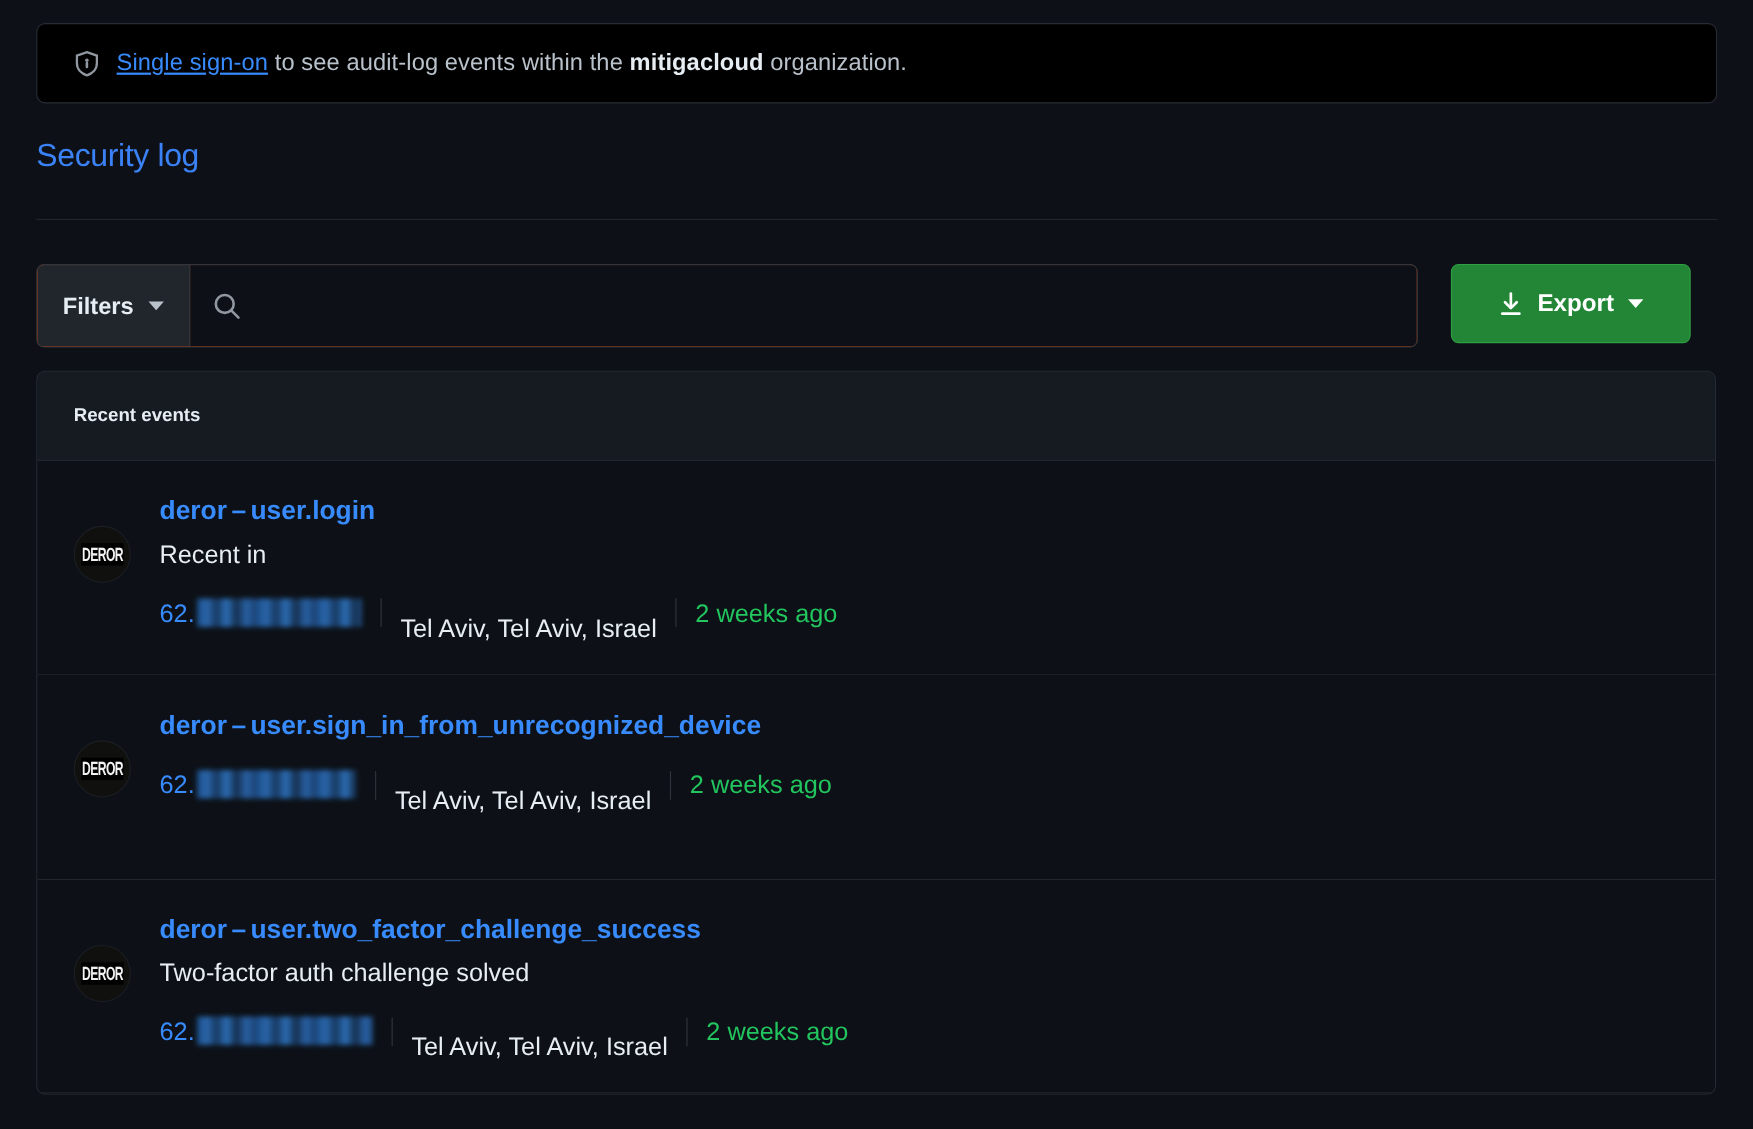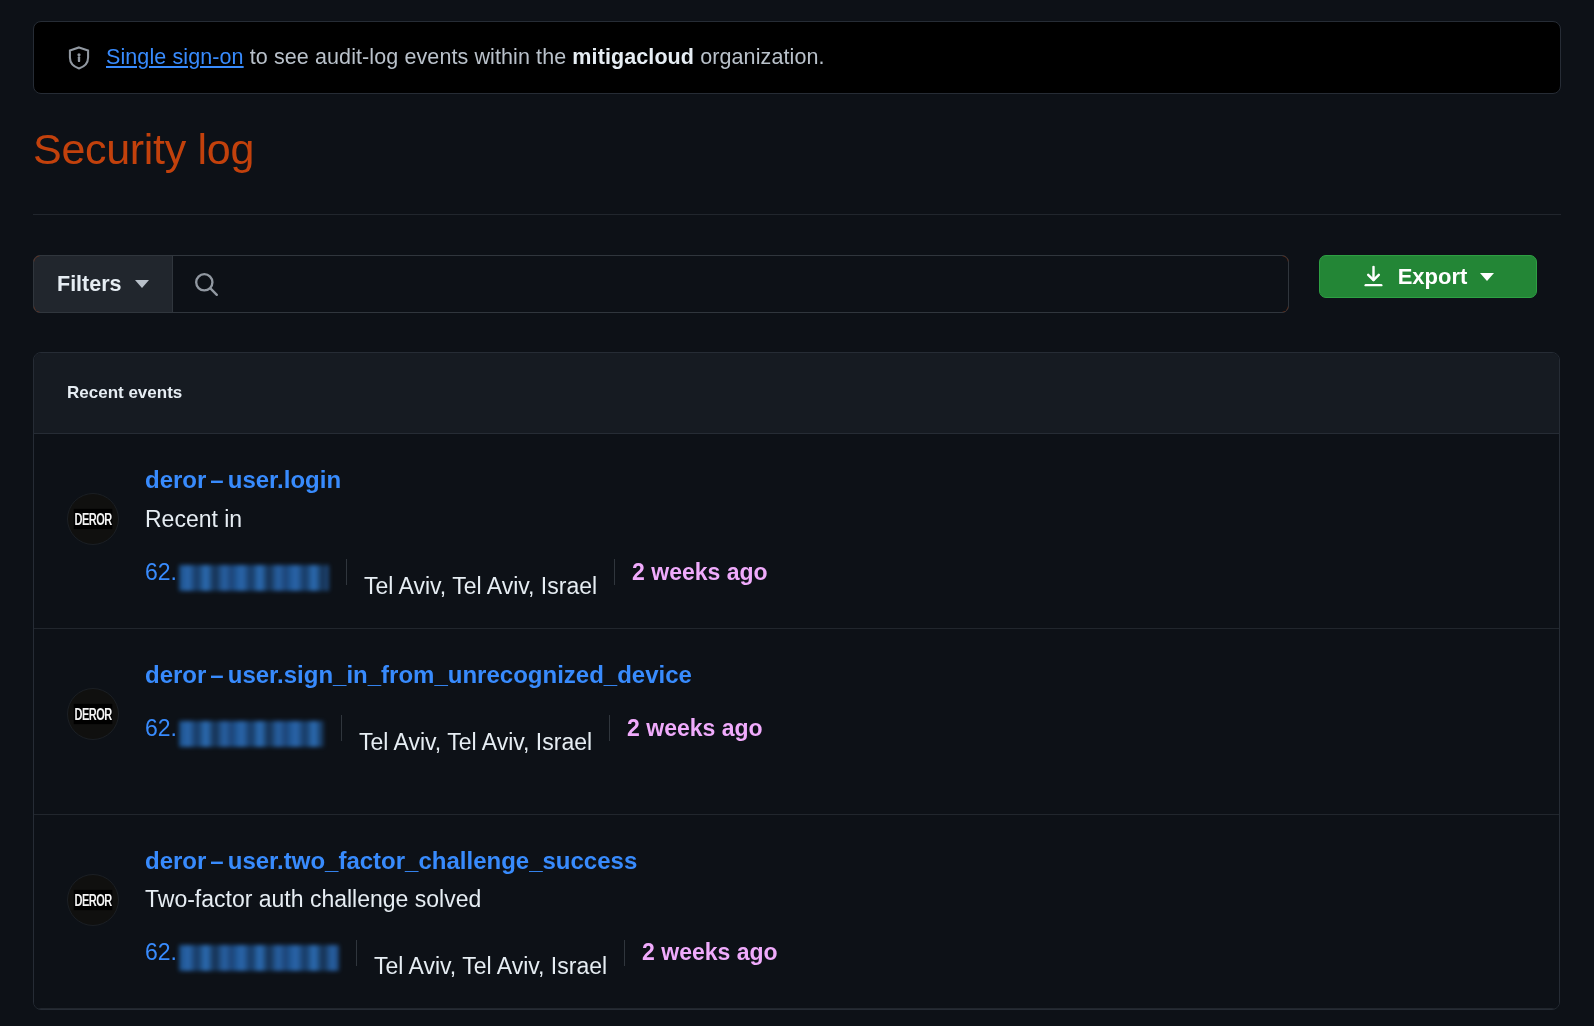--- a/index.html
+++ b/index.html
@@ -48,44 +48,44 @@
     color: #388bfd;
   }
   .sso-text .org {
     color: #e6edf3;
     font-weight: bold;
   }
 
   
   .page-title {
     margin-top: 33px;
-    font-size: 43px;
+    font-size: 29px;
     font-weight: normal;
-    color: #c2410c;
+    color: #3b82f6;
     letter-spacing: -0.3px;
     line-height: 1.05;
   }
   .title-rule {
     margin-top: 42px;
     height: 1px;
     background: #21262d;
     width: 100%;
   }
 
   
   .toolbar {
     margin-top: 40px;
     display: flex;
     align-items: stretch;
     height: 61px;
   }
   .search-group {
     flex: 1 1 auto;
     display: flex;
-    height: 58px;
+    height: 76px;
     border: 1px solid #30363d;
     border-radius: 7px;
     overflow: hidden;
     background: #c2410c;
     max-width: 1256px;
   }
   .filters-btn {
     display: flex;
     align-items: center;
     gap: 13px;
@@ -124,21 +124,21 @@
     color: #e6edf3;
     font-family: "Liberation Sans", sans-serif;
     font-size: 22px;
   }
   .search-input::placeholder { color: #7d8590; }
 
   .export-btn {
     margin-left: 30px;
     flex: 0 0 auto;
     width: 218px;
-    height: 43px;
+    height: 72px;
     background: #238636;
     border: 1px solid #2ea043;
     border-radius: 7px;
     color: #ffffff;
     font-family: "Liberation Sans", sans-serif;
     font-size: 22px;
     font-weight: bold;
     display: flex;
     align-items: center;
     justify-content: center;
@@ -235,21 +235,21 @@
     margin-top: 10px;
     display: flex;
     align-items: center;
     font-size: 23px;
     color: #c9d1d9;
     white-space: nowrap;
   }
   .meta-ip {
     color: #388bfd;
     display: inline-flex;
-    align-items: flex-end;
+    align-items: flex-start;
   }
   .redacted {
     display: inline-block;
     height: 26px;
     margin-left: 2px;
     margin-bottom: -5px;
     border-radius: 1px;
     background:
       repeating-linear-gradient(90deg,
         #1b4f8a 0px, #2d6cb5 9px, #173a63 18px, #2f74c0 27px,
@@ -258,21 +258,21 @@
     opacity: 0.95;
   }
   .meta-sep {
     display: inline-block;
     width: 1px;
     height: 26px;
     background: #30363d;
     margin: 0 17px;
   }
   .meta-loc { color: #e6edf3; margin-top: 28px; }
-  .meta-time { color: #f0abfc; font-weight: bold; }
+  .meta-time { color: #22c55e; }
 </style>
 </head>
 <body>
 
 <div class="page">
 
   <div class="sso-banner">
     <span>
       <svg class="shield-icon" viewBox="0 0 16 17" fill="none">
         <path d="M8 0.8 L14.6 3.1 V8.2 C14.6 12.2 11.6 15.0 8 16.1 C4.4 15.0 1.4 12.2 1.4 8.2 V3.1 Z" stroke="#9198a1" stroke-width="1.5" fill="none"></path>

